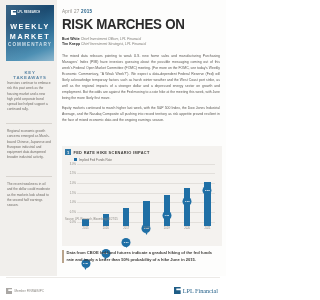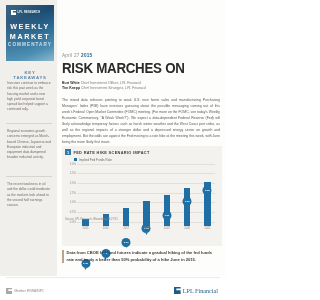--- a/index.html
+++ b/index.html
@@ -54,21 +54,21 @@
     position:absolute;left:7px;width:44px;
     font-size:3.25px;line-height:1.62;color:#6f6b66;text-align:left;
   }
   .ktb1{top:81px;}
   .kt-rule1{top:123px;}
   .ktb2{top:129px;}
   .kt-rule2{top:176px;}
   .ktb3{top:182px;}
 
   
-  .main{position:absolute;left:62px;top:0;width:158px;margin-top:44px;}
+  .main{position:absolute;left:62px;top:0;width:158px;}
   .date{
     margin-top:9px;font-size:4.6px;color:#8d8a85;letter-spacing:.25px;
   }
   .date .yr{color:#1f5d86;font-weight:bold;}
   .headline{
     margin-top:3px;font-size:14.5px;line-height:1;letter-spacing:-.3px;
     color:#2b2b2b;font-weight:bold;font-stretch:condensed;
     transform:scaleX(.92);transform-origin:left center;
   }
   .bylines{margin-top:5px;}

